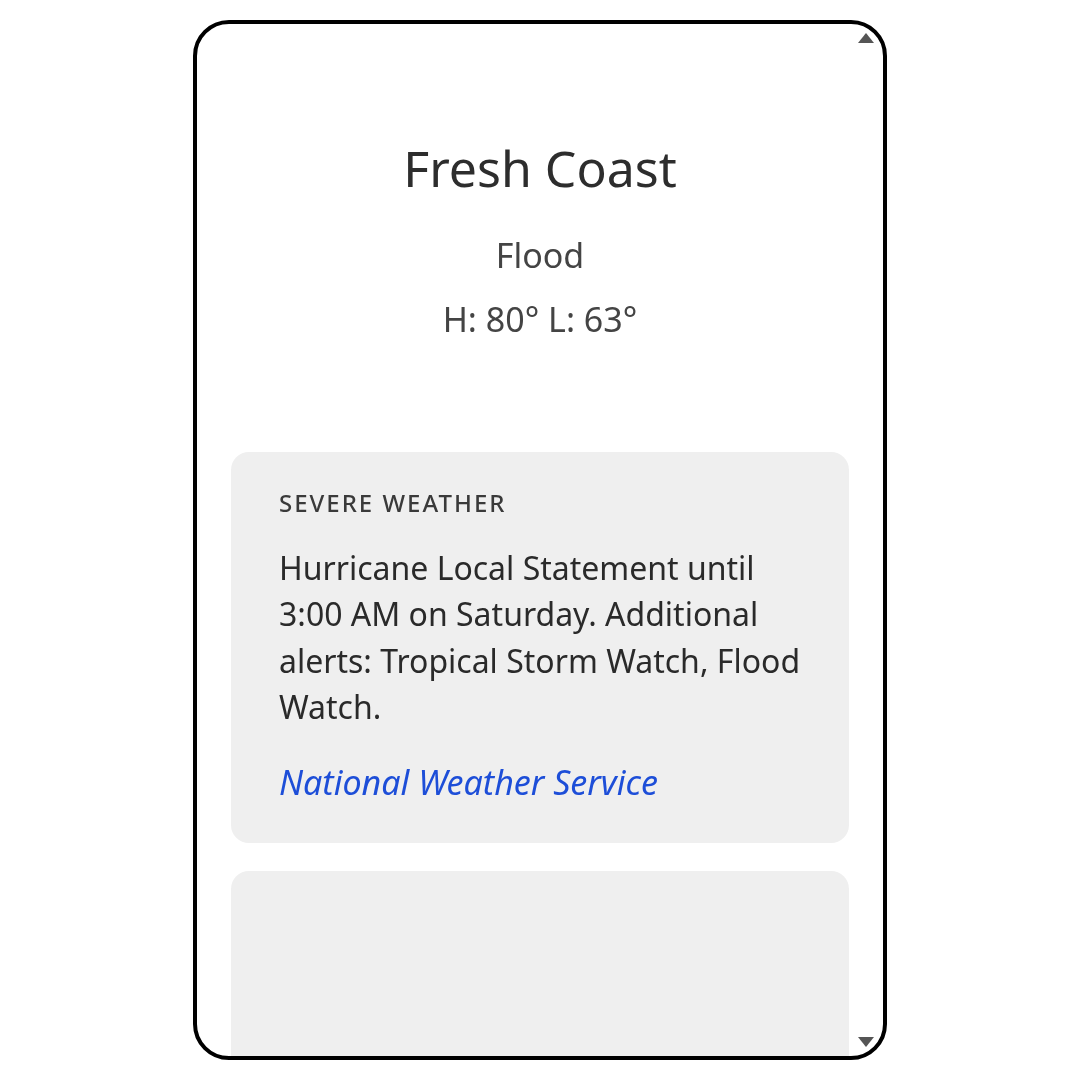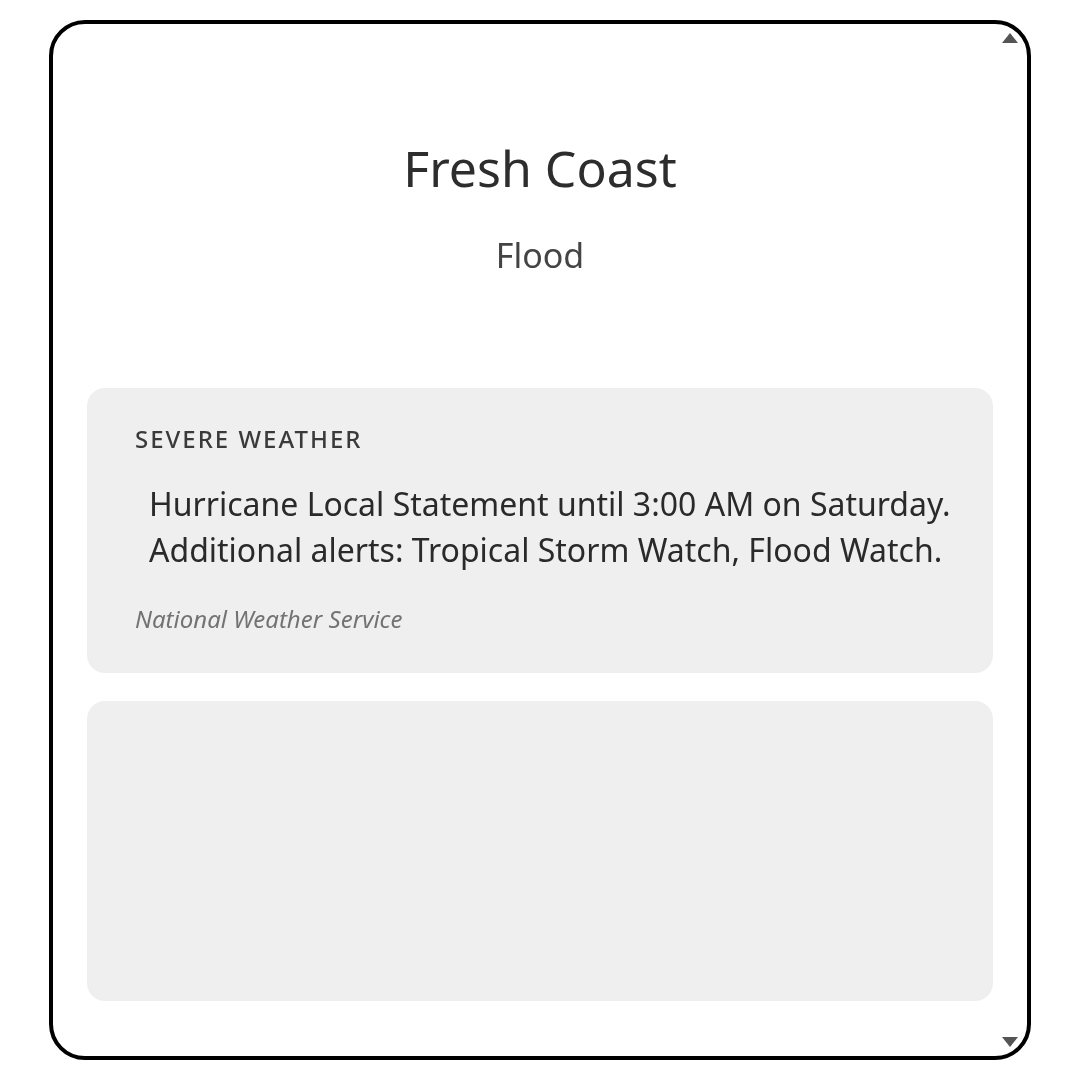--- a/index.html
+++ b/index.html
@@ -6,21 +6,21 @@
     body {
       width: 1080px;
       height: 1080px;
       font-family: "Segoe UI", -apple-system, system-ui, sans-serif;
       background: #fff;
       display: flex;
       align-items: center;
       justify-content: center;
     }
     .app-window {
-      width: 982px;
+      width: 694px;
       height: 1040px;
       border: 4px solid #000;
       border-radius: 36px;
       background: #fff;
       position: relative;
       overflow: hidden;
       display: flex;
     }
     .scroll-area {
       flex: 1;
@@ -103,45 +103,45 @@
       color: #3a3a3a;
       font-weight: 500;
       text-transform: uppercase;
       margin-bottom: 26px;
     }
     .alert-body {
       font-size: 32px;
       color: #2a2a2a;
       line-height: 1.45;
       margin-bottom: 28px;
-      margin-left: 14px;
     }
     .alert-source {
-      font-size: 24px;
+      font-size: 34px;
       font-style: italic;
-      color: #737373;
+      color: #1d4ed8;
     }
     .spacer-card {
       background: #efefef;
       border-radius: 18px;
       height: 300px;
     }
   </style>
 </head>
 <body>
 
 <div class="app-window">
   <div class="scroll-arrow up"></div>
   <div class="scroll-arrow down"></div>
 
   <div class="scroll-area">
 
     <div class="hero">
       <div class="location">Fresh Coast</div>
       <div class="condition">Flood</div>
+      <div class="hilo">H: 80°  L: 63°</div>
     </div>
 
     <div class="alert-card">
       <div class="alert-heading">SEVERE WEATHER</div>
       <div class="alert-body">Hurricane Local Statement until 3:00 AM on Saturday. Additional alerts: Tropical Storm Watch, Flood Watch.</div>
       <div class="alert-source">National Weather Service</div>
     </div>
 
     <div class="spacer-card"></div>
 

